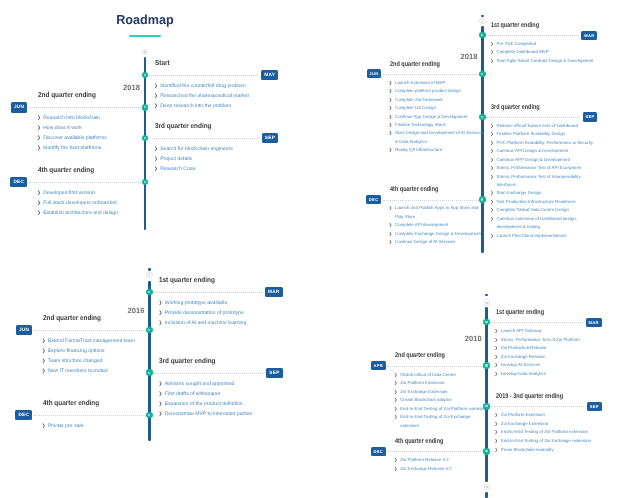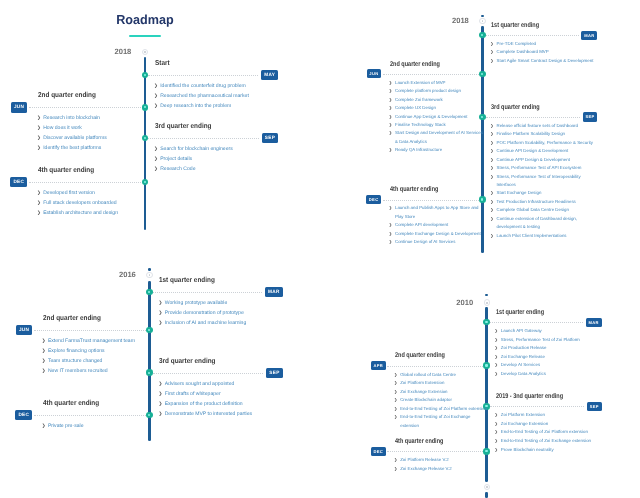--- a/index.html
+++ b/index.html
@@ -7,22 +7,22 @@
 body{width:640px;height:498px;background:#ffffff;font-family:"Liberation Sans",sans-serif;
      overflow:hidden;position:relative;-webkit-font-smoothing:antialiased;
      text-rendering:geometricPrecision;}
 .title{position:absolute;left:0;top:12px;width:290px;text-align:center;
        font-size:13px;font-weight:700;color:#233769;letter-spacing:0px;
        transform:scaleX(0.97);}
 .title-rule{position:absolute;top:35px;left:129px;width:32px;height:2px;background:#2ad3be;border-radius:1px;}
 .panel{position:absolute;left:0;top:0;width:640px;height:498px;}
 .grp{position:absolute;left:0;top:0;width:640px;height:498px;}
 .axis{position:absolute;width:2.6px;background:#1d5c93;border-radius:1.3px;}
-.year{position:absolute;font-size:7.6px;font-weight:700;color:#6f6f6f;text-align:center;letter-spacing:0px;
-      line-height:8px;}
+.year{position:absolute;font-size:7.6px;font-weight:700;color:#6f6f6f;text-align:right;letter-spacing:0px;
+      line-height:8px;margin-top:36px;}
 .yearicon{position:absolute;width:6.4px;height:6.4px;border-radius:50%;border:0.8px solid #dfe3e8;
           box-sizing:border-box;background:#fff;}
 .yearicon:after{content:"";position:absolute;left:1.6px;top:1.6px;width:1.6px;height:1.6px;
           border-radius:50%;background:#c8ccd2;}
 .node{position:absolute;width:6.6px;height:6.6px;border-radius:50%;background:#17b096;box-sizing:border-box;}
 .node i{position:absolute;left:2.2px;top:2.2px;width:2.2px;height:2.2px;border-radius:50%;
         background:#8bf2e4;display:block;}
 .dots{position:absolute;height:0;border-top:1px dotted #ccd1d6;}
 .badge{position:absolute;background:#1b5d9e;color:#fff;font-weight:700;text-align:center;
        border-radius:1.5px;letter-spacing:0.3px;box-sizing:content-box;white-space:nowrap;}

